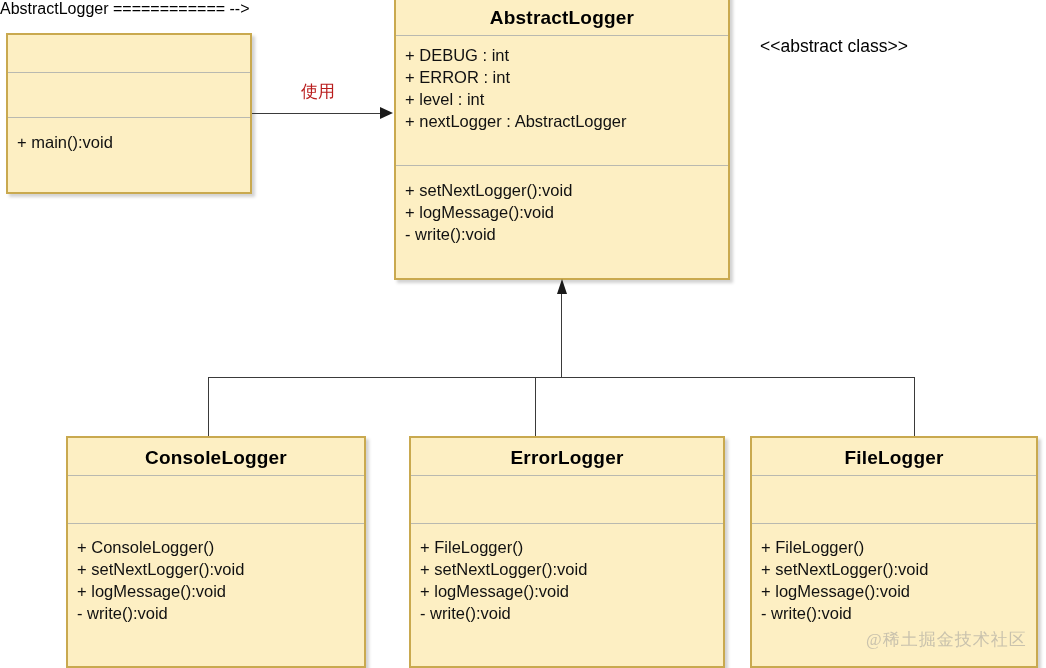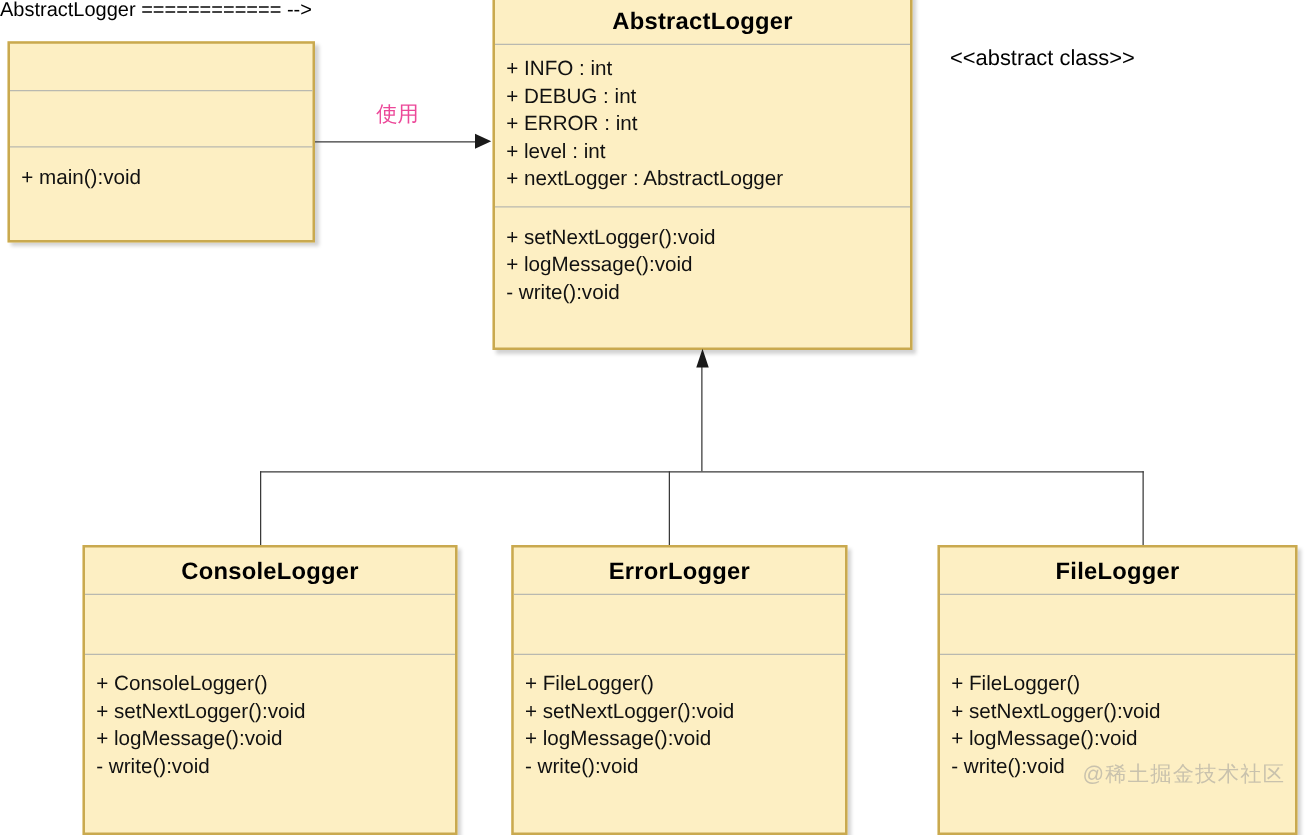--- a/index.html
+++ b/index.html
@@ -74,21 +74,21 @@
     position: absolute;
     width: 0; height: 0;
     border-left: 5px solid transparent;
     border-right: 5px solid transparent;
     border-bottom: 15px solid #1a1a1a;
   }
 
   .edge-label {
     position: absolute;
     font-size: 17px;
-    color: #ec4899;
+    color: #b91c1c;
     white-space: nowrap;
   }
   .stereotype {
     position: absolute;
     font-size: 17.5px;
     color: #000000;
     white-space: nowrap;
   }
   .watermark {
     position: absolute;
@@ -113,21 +113,20 @@
     <div class="uml-members" style="top:96px;">
       <div>+ main():void</div>
     </div>
   </div>
 
   
   <div class="uml-class" style="left:394px; top:-6px; width:336px; height:286px;">
     <div class="uml-title" style="position:absolute; left:0; right:0; top:12px;">AbstractLogger</div>
     <div class="uml-divider" style="top:39px;"></div>
     <div class="uml-members" style="top:48px;">
-      <div>+ INFO : int</div>
       <div>+ DEBUG : int</div>
       <div>+ ERROR : int</div>
       <div>+ level : int</div>
       <div>+ nextLogger : AbstractLogger</div>
     </div>
     <div class="uml-divider" style="top:169px;"></div>
     <div class="uml-members" style="top:183px;">
       <div>+ setNextLogger():void</div>
       <div>+ logMessage():void</div>
       <div>- write():void</div>
@@ -163,21 +162,21 @@
     <div class="uml-divider" style="top:85px;"></div>
     <div class="uml-members" style="top:98px;">
       <div>+ ConsoleLogger()</div>
       <div>+ setNextLogger():void</div>
       <div>+ logMessage():void</div>
       <div>- write():void</div>
     </div>
   </div>
 
   
-  <div class="uml-class" style="left:409px; top:436px; width:269px; height:232px;">
+  <div class="uml-class" style="left:409px; top:436px; width:316px; height:232px;">
     <div class="uml-title" style="position:absolute; left:0; right:0; top:10px;">ErrorLogger</div>
     <div class="uml-divider" style="top:37px;"></div>
     <div class="uml-members" style="top:46px;">
       <div></div>
     </div>
     <div class="uml-divider" style="top:85px;"></div>
     <div class="uml-members" style="top:98px;">
       <div>+ FileLogger()</div>
       <div>+ setNextLogger():void</div>
       <div>+ logMessage():void</div>
@@ -195,15 +194,15 @@
     <div class="uml-divider" style="top:85px;"></div>
     <div class="uml-members" style="top:98px;">
       <div>+ FileLogger()</div>
       <div>+ setNextLogger():void</div>
       <div>+ logMessage():void</div>
       <div>- write():void</div>
     </div>
   </div>
 
   
-  <div class="watermark" style="left:866px; top:608px;">@稀土掘金技术社区</div>
+  <div class="watermark" style="left:866px; top:628px;font-family:Liberation Serif, serif;">@稀土掘金技术社区</div>
 
 </div>
 
 </body></html>

